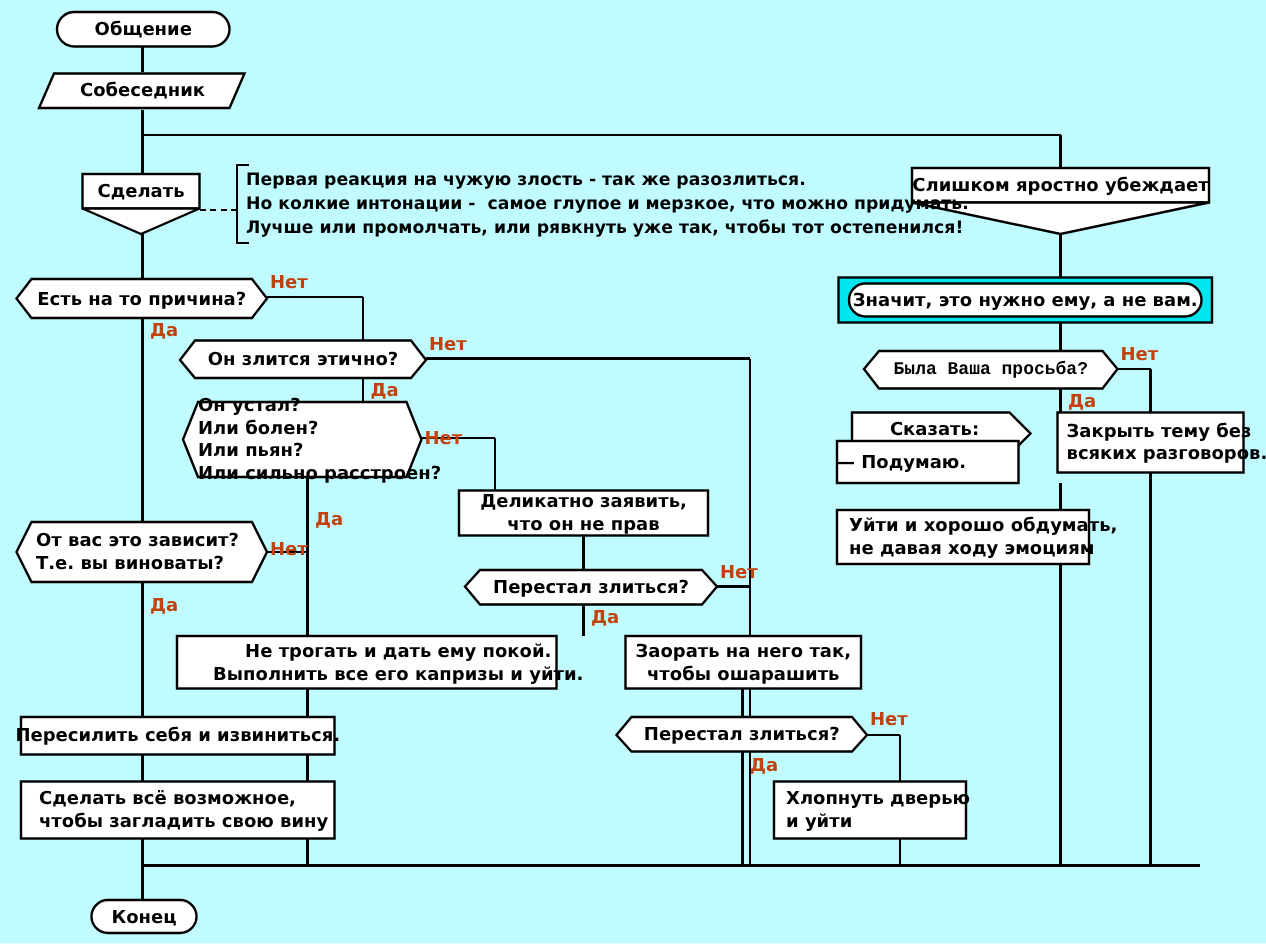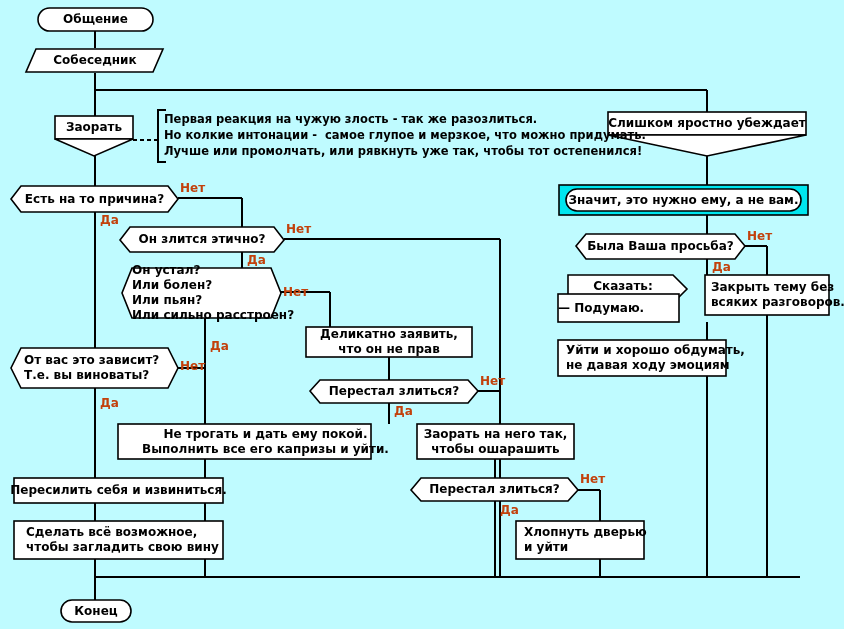--- a/index.html
+++ b/index.html
@@ -175,21 +175,21 @@
 
     <g fill="none" stroke="#000000" stroke-width="1.6" shape-rendering="crispEdges">
       <polyline points="166,110 158,110 158,162 166,162"></polyline>
     </g>
   </svg>
 
   <div class="node-text center" style="left:38px;top:8px;width:115px;height:23px;">Общение</div>
 
   <div class="node-text center" style="left:32px;top:49px;width:126px;height:23px;">Собеседник</div>
 
-  <div class="node-text center" style="left:55px;top:116px;width:78px;height:23px;">Заорать</div>
+  <div class="node-text center" style="left:55px;top:116px;width:78px;height:23px;">Сделать</div>
 
   <div class="node-text center" style="left:608px;top:112px;width:198px;height:23px;">Слишком яростно убеждает</div>
 
   <div class="node-text center" style="left:566px;top:189px;width:235px;height:22px;">Значит, это нужно ему, а не вам.</div>
 
   <div class="node-text center" style="left:21px;top:186px;width:147px;height:26px;">Есть на то причина?</div>
 
   <div class="node-text center" style="left:130px;top:227px;width:144px;height:25px;">Он злится этично?</div>
 
   <div class="node-text left" style="left:128px;top:268px;width:150px;height:50px;padding-left:4px;">Он устал?
@@ -214,21 +214,21 @@
   <div class="node-text center" style="left:421px;top:478px;width:147px;height:23px;">Перестал злиться?</div>
 
   <div class="node-text left" style="left:516px;top:521px;width:128px;height:38px;padding-left:8px;">Хлопнуть дверью
 и уйти</div>
 
   <div class="node-text center" style="left:14px;top:478px;width:209px;height:25px;">Пересилить себя и извиниться.</div>
 
   <div class="node-text left" style="left:14px;top:521px;width:209px;height:38px;padding-left:12px;">Сделать всё возможное,
 чтобы загладить свою вину</div>
 
-  <div class="node-text center" style="left:586px;top:234px;width:149px;height:25px;">Была Ваша просьба?</div>
+  <div class="node-text center" style="left:586px;top:234px;width:149px;height:25px;font-family:Liberation Mono, monospace;">Была Ваша просьба?</div>
 
   <div class="node-text center" style="left:568px;top:275px;width:110px;height:22px;">Сказать:</div>
 
   <div class="node-text left" style="left:558px;top:294px;width:121px;height:28px;">— Подумаю.</div>
 
   <div class="node-text left" style="left:705px;top:275px;width:124px;height:40px;padding-left:6px;">Закрыть тему без
 всяких разговоров.</div>
 
   <div class="node-text left" style="left:558px;top:340px;width:168px;height:36px;padding-left:8px;">Уйти и хорошо обдумать,
 не давая ходу эмоциям</div>

